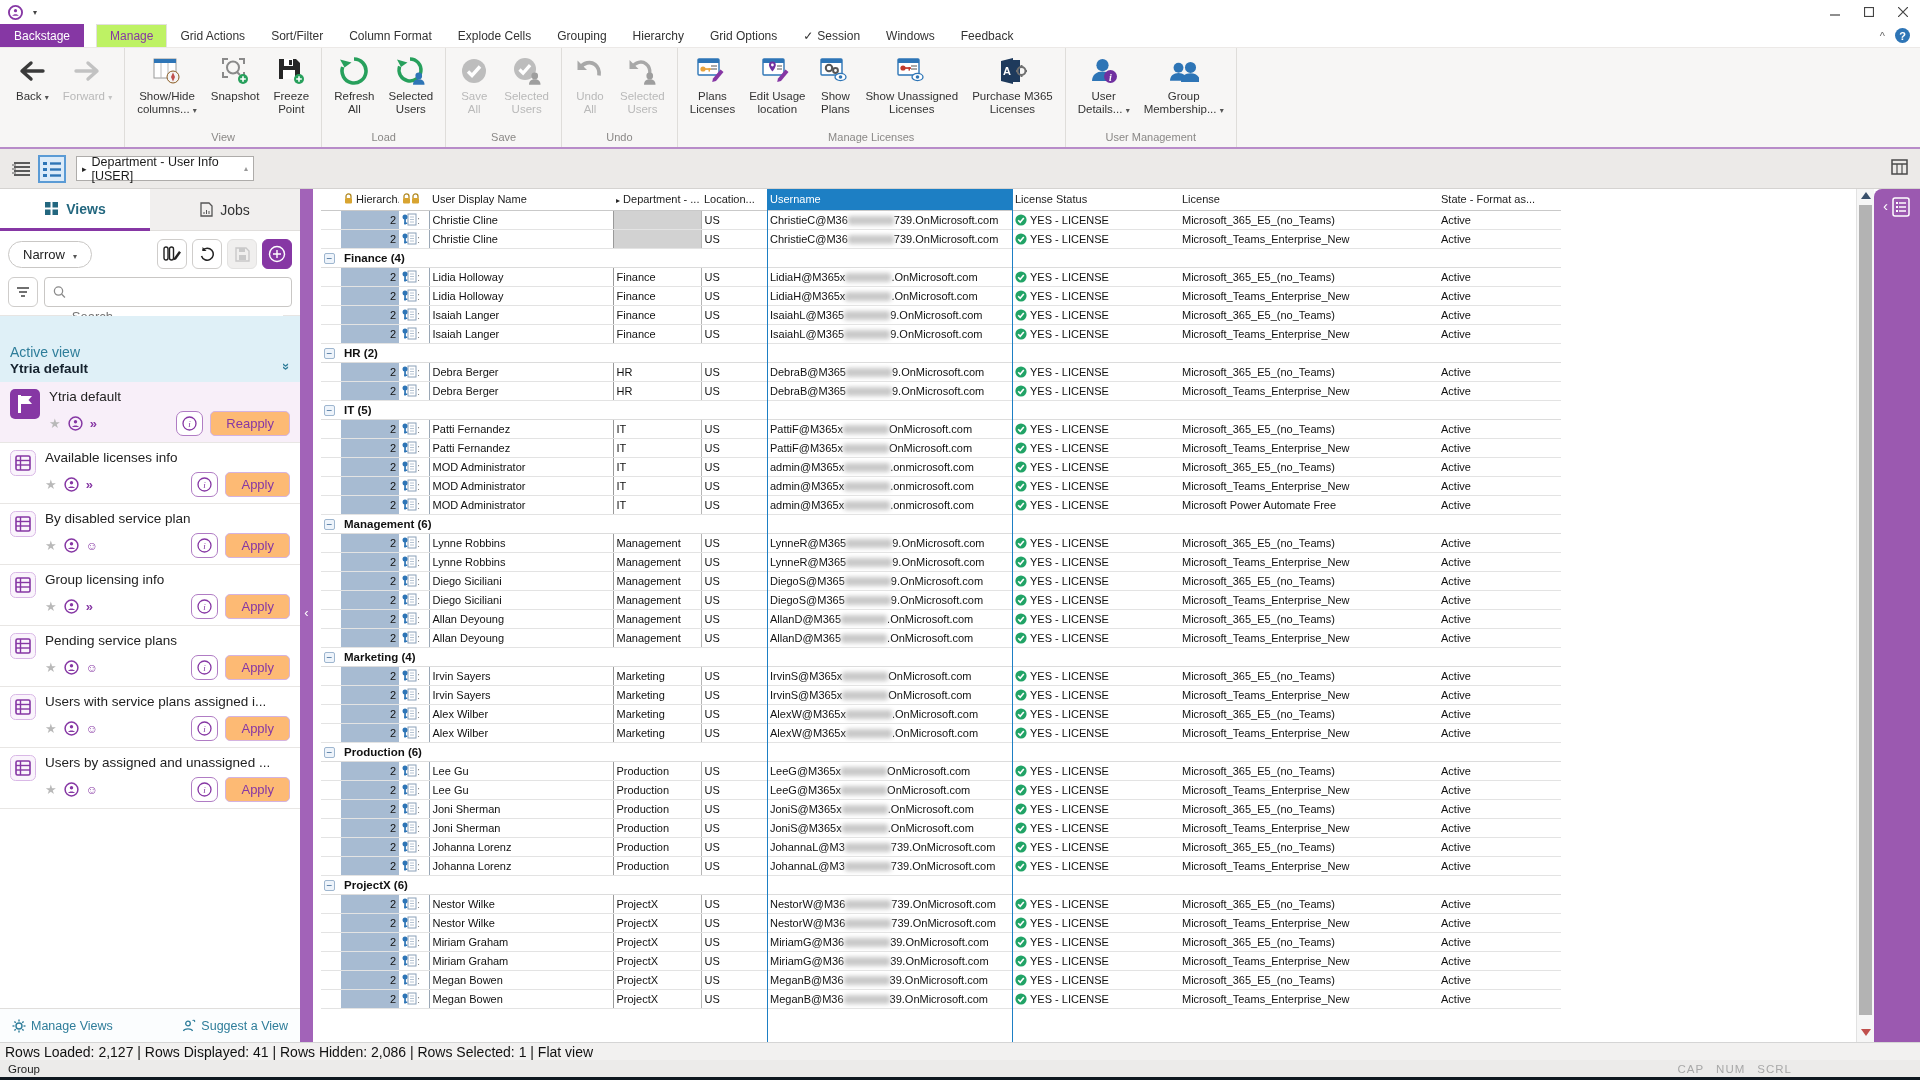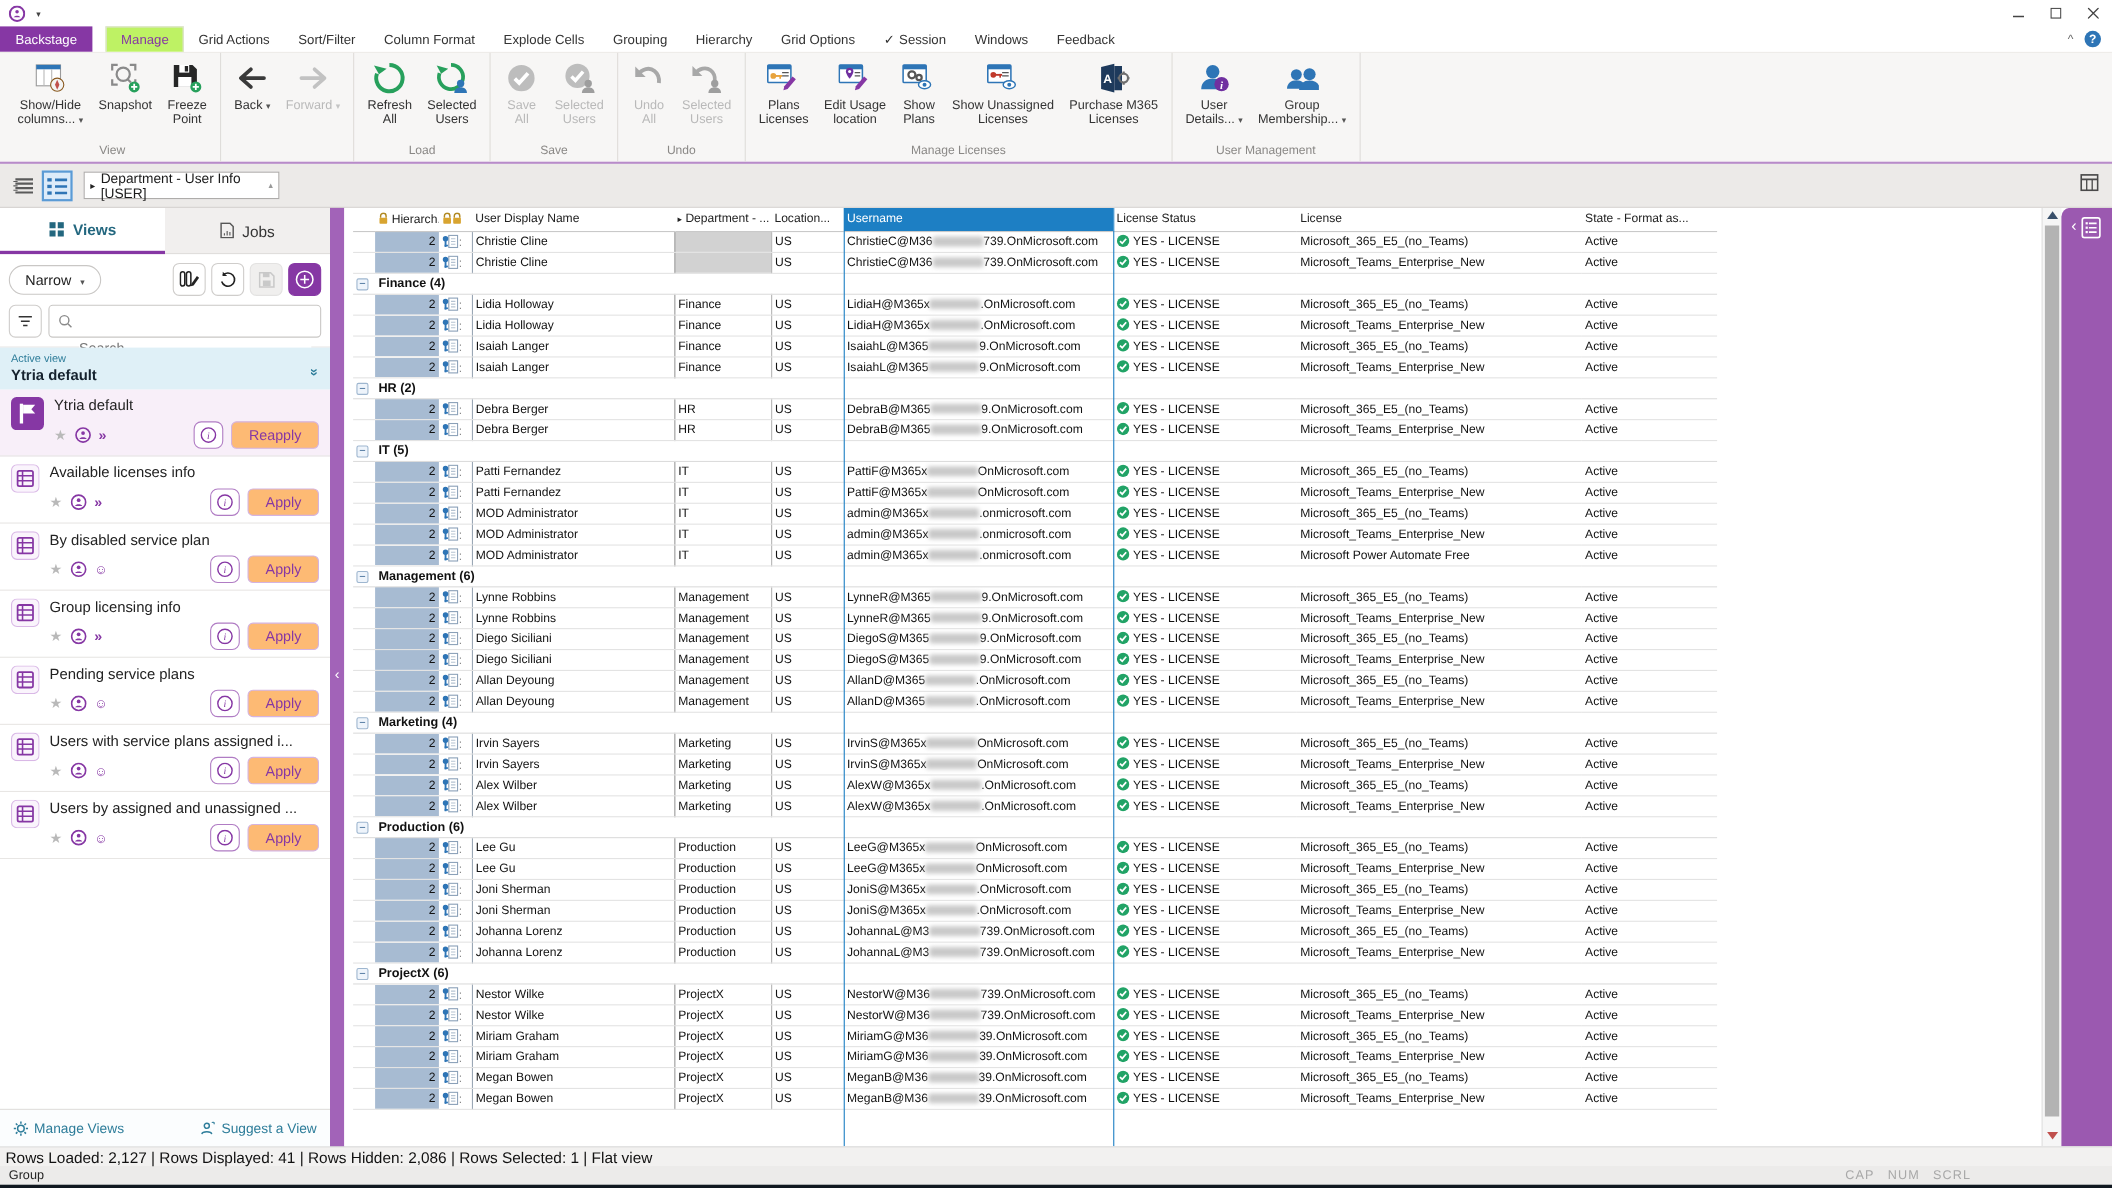--- a/index.html
+++ b/index.html
@@ -59,21 +59,21 @@
   .narrow-btn { border:1px solid #c9c7c5; border-radius:15px; background:#fff; padding:5px 14px; font-size:13px; color:#222; font-family:inherit; }
   .narrow-btn .caret { margin-left:8px; }
   .sb-iconbtn { width:30px; height:30px; border:1px solid #cfcdcb; border-radius:6px; background:#fff; display:flex; align-items:center; justify-content:center; }
   .sb-iconbtn.disabled { background:#f0efee; border-color:#e3e2e1; }
   .sb-iconbtn.primary { background:#8637a4; border-color:#8637a4; color:#fff; font-size:15px; }
   .sb-search { display:flex; align-items:center; padding:4px 8px 8px; gap:6px; border-bottom:1px solid #e7e5e3; }
   .filter-btn { width:30px; height:30px; border:1px solid #cfcdcb; border-radius:6px; background:#fff; display:flex; align-items:center; justify-content:center; }
   .search-box { flex:1; height:30px; border:1px solid #c9c7c5; border-radius:4px; display:flex; align-items:center; padding:0 8px; gap:6px; background:#fff; }
   .search-box input { border:none; outline:none; width:100%; font-size:13px; font-family:inherit; color:#ec4899;margin-top:48px; }
   .active-banner { background:#dff0f7; padding:5px 10px 6px; position:relative; }
-  .active-banner .lbl { color:#2e7d9a; font-size:10px; }
+  .active-banner .lbl { color:#2e7d9a; font-size:14px;margin-top:23px; }
   .active-banner .val { color:#15222e; font-size:13.5px; font-weight:bold; margin-top:1px; }
   .active-banner .dblchev { position:absolute; right:10px; bottom:8px; color:#2e7d9a; font-weight:bold; display:inline-block; transform:rotate(90deg); font-size:13px; }
   .view-card { border-bottom:1px solid #e8e6e4; padding:7px 10px 6px; display:flex; gap:9px; }
   .view-card.active { background:#f8eff9; }
   .vc-icon { flex:0 0 auto; }
   .vc-body { flex:1; min-width:0; }
   .vc-title { font-size:13.5px; color:#222; white-space:nowrap; overflow:hidden; }
   .vc-row2 { display:flex; align-items:center; margin-top:7px; gap:7px; }
   .vc-star { color:#b9b9b9; font-size:13px; }
   .vc-arrows { color:#8637a4; font-weight:bold; font-size:13px; letter-spacing:-1px; }
@@ -166,90 +166,90 @@
     <span class="ribbon-collapse">^</span>
     <span class="help-circle">?</span>
   </div>
 </div>
 
 <div class="ribbon" id="ribbon">
     <div class="rgroup">
       <div class="rbtns">
         <button class="rbtn">
           <span class="ricon">
-            <svg width="30" height="30" viewBox="0 0 30 30">
-              <rect x="2" y="3" width="22" height="19" fill="#fff" stroke="#9a9a9a"></rect>
-              <rect x="2" y="3" width="22" height="4" fill="#2e75b6"></rect>
-              <g stroke="#b9b9b9">
-                <line x1="9" y1="7" x2="9" y2="22"></line>
-                <line x1="16" y1="7" x2="16" y2="22"></line>
-              </g>
-              <circle cx="21" cy="21" r="6" fill="#f4f4f4" stroke="#8a5a20"></circle>
-              <path d="M21 16.5l2 4.5-2 4.5-2-4.5z" fill="#c0504d"></path>
-            </svg>
-          </span>
-          <span class="rlabel">Show/Hide
-columns... <span class="caret">▾</span></span>
-        </button>
-        <button class="rbtn">
-          <span class="ricon">
-            <svg width="30" height="30" viewBox="0 0 30 30">
-              <g stroke="#8a8a8a" stroke-width="2" fill="none">
-                <path d="M3 8V3h5M19 3h5v5M24 16v3"></path>
-                <path d="M3 16v5h5"></path>
-              </g>
-              <circle cx="13" cy="11.5" r="6" fill="none" stroke="#8a8a8a" stroke-width="2"></circle>
-              <line x1="17" y1="16" x2="20" y2="19" stroke="#8a8a8a" stroke-width="2"></line>
-              <g transform="translate(18,18)">
-                <circle cx="5" cy="5" r="5" fill="#27a05c"></circle>
-                <path d="M5 2.2v5.6M2.2 5h5.6" stroke="#fff" stroke-width="1.6"></path>
-              </g>
-            </svg>
-          </span>
-          <span class="rlabel">Snapshot</span>
-        </button>
-        <button class="rbtn">
-          <span class="ricon">
-            <svg width="30" height="30" viewBox="0 0 30 30">
-              <path d="M3 3h17l4 4v16H3z" fill="#262626"></path>
-              <rect x="8" y="3" width="9" height="7" fill="#fff"></rect>
-              <rect x="13" y="4" width="3" height="5" fill="#262626"></rect>
-              <rect x="7" y="14" width="12" height="9" fill="#fff"></rect>
-              <g transform="translate(18,18)">
-                <circle cx="5" cy="5" r="5" fill="#27a05c"></circle>
-                <path d="M5 2.2v5.6M2.2 5h5.6" stroke="#fff" stroke-width="1.6"></path>
-              </g>
-            </svg>
-          </span>
-          <span class="rlabel">Freeze
-Point</span>
-        </button>
-      </div>
-      <div class="rglabel">View</div>
-    </div>
-    <div class="rgroup">
-      <div class="rbtns">
-        <button class="rbtn">
-          <span class="ricon">
             <svg width="28" height="28" viewBox="0 0 28 28">
               <path d="M25 14H6M13 6l-9 8 9 8" fill="none" stroke="#3a3a3a" stroke-width="3.4" stroke-linecap="round" stroke-linejoin="round"></path>
             </svg>
           </span>
           <span class="rlabel">Back <span class="caret">▾</span></span>
         </button>
         <button class="rbtn disabled">
           <span class="ricon">
             <svg width="28" height="28" viewBox="0 0 28 28">
               <path d="M3 14h19M15 6l9 8-9 8" fill="none" stroke="#c2c2c2" stroke-width="3.4" stroke-linecap="round" stroke-linejoin="round"></path>
             </svg>
           </span>
           <span class="rlabel">Forward <span class="caret">▾</span></span>
         </button>
       </div>
       <div class="rglabel"></div>
+    </div>
+    <div class="rgroup">
+      <div class="rbtns">
+        <button class="rbtn">
+          <span class="ricon">
+            <svg width="30" height="30" viewBox="0 0 30 30">
+              <rect x="2" y="3" width="22" height="19" fill="#fff" stroke="#9a9a9a"></rect>
+              <rect x="2" y="3" width="22" height="4" fill="#2e75b6"></rect>
+              <g stroke="#b9b9b9">
+                <line x1="9" y1="7" x2="9" y2="22"></line>
+                <line x1="16" y1="7" x2="16" y2="22"></line>
+              </g>
+              <circle cx="21" cy="21" r="6" fill="#f4f4f4" stroke="#8a5a20"></circle>
+              <path d="M21 16.5l2 4.5-2 4.5-2-4.5z" fill="#c0504d"></path>
+            </svg>
+          </span>
+          <span class="rlabel">Show/Hide
+columns... <span class="caret">▾</span></span>
+        </button>
+        <button class="rbtn">
+          <span class="ricon">
+            <svg width="30" height="30" viewBox="0 0 30 30">
+              <g stroke="#8a8a8a" stroke-width="2" fill="none">
+                <path d="M3 8V3h5M19 3h5v5M24 16v3"></path>
+                <path d="M3 16v5h5"></path>
+              </g>
+              <circle cx="13" cy="11.5" r="6" fill="none" stroke="#8a8a8a" stroke-width="2"></circle>
+              <line x1="17" y1="16" x2="20" y2="19" stroke="#8a8a8a" stroke-width="2"></line>
+              <g transform="translate(18,18)">
+                <circle cx="5" cy="5" r="5" fill="#27a05c"></circle>
+                <path d="M5 2.2v5.6M2.2 5h5.6" stroke="#fff" stroke-width="1.6"></path>
+              </g>
+            </svg>
+          </span>
+          <span class="rlabel">Snapshot</span>
+        </button>
+        <button class="rbtn">
+          <span class="ricon">
+            <svg width="30" height="30" viewBox="0 0 30 30">
+              <path d="M3 3h17l4 4v16H3z" fill="#262626"></path>
+              <rect x="8" y="3" width="9" height="7" fill="#fff"></rect>
+              <rect x="13" y="4" width="3" height="5" fill="#262626"></rect>
+              <rect x="7" y="14" width="12" height="9" fill="#fff"></rect>
+              <g transform="translate(18,18)">
+                <circle cx="5" cy="5" r="5" fill="#27a05c"></circle>
+                <path d="M5 2.2v5.6M2.2 5h5.6" stroke="#fff" stroke-width="1.6"></path>
+              </g>
+            </svg>
+          </span>
+          <span class="rlabel">Freeze
+Point</span>
+        </button>
+      </div>
+      <div class="rglabel">View</div>
     </div>
     <div class="rgroup">
       <div class="rbtns">
         <button class="rbtn">
           <span class="ricon">
             <svg width="30" height="30" viewBox="0 0 30 30">
               <path d="M15 3a12 12 0 1 1-11.3 8" fill="none" stroke="#27a05c" stroke-width="3.6"></path>
               <path d="M1 3.5l4.5 8 7-5z" fill="#27a05c"></path>
             </svg>
           </span>

